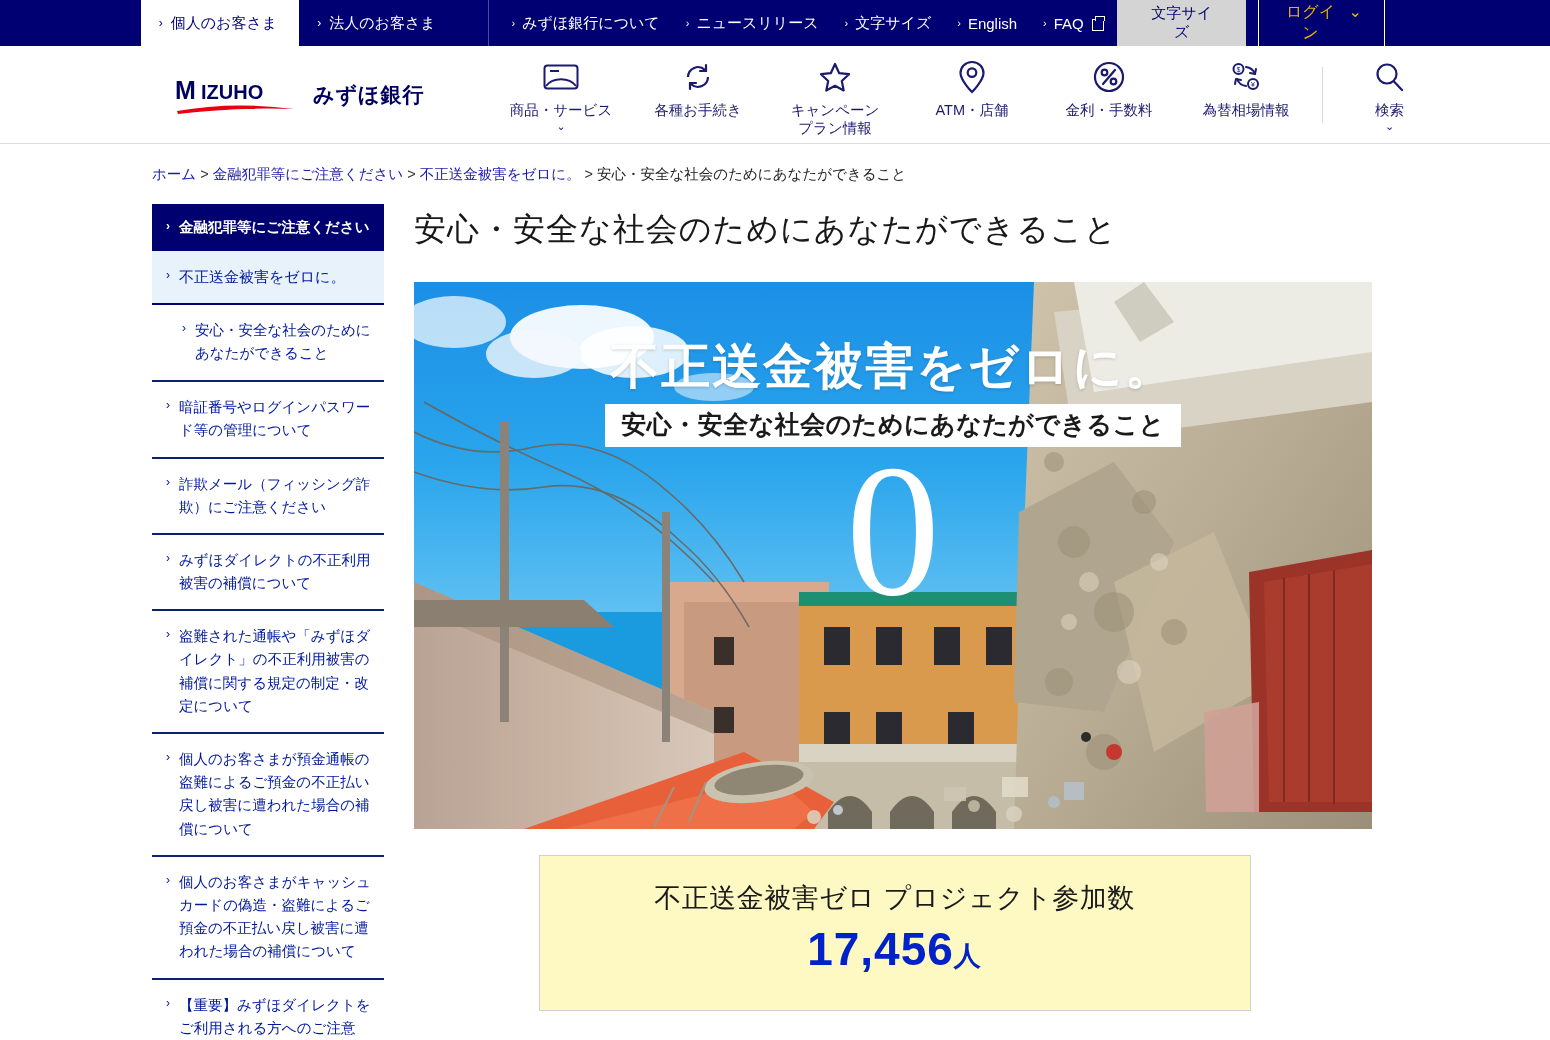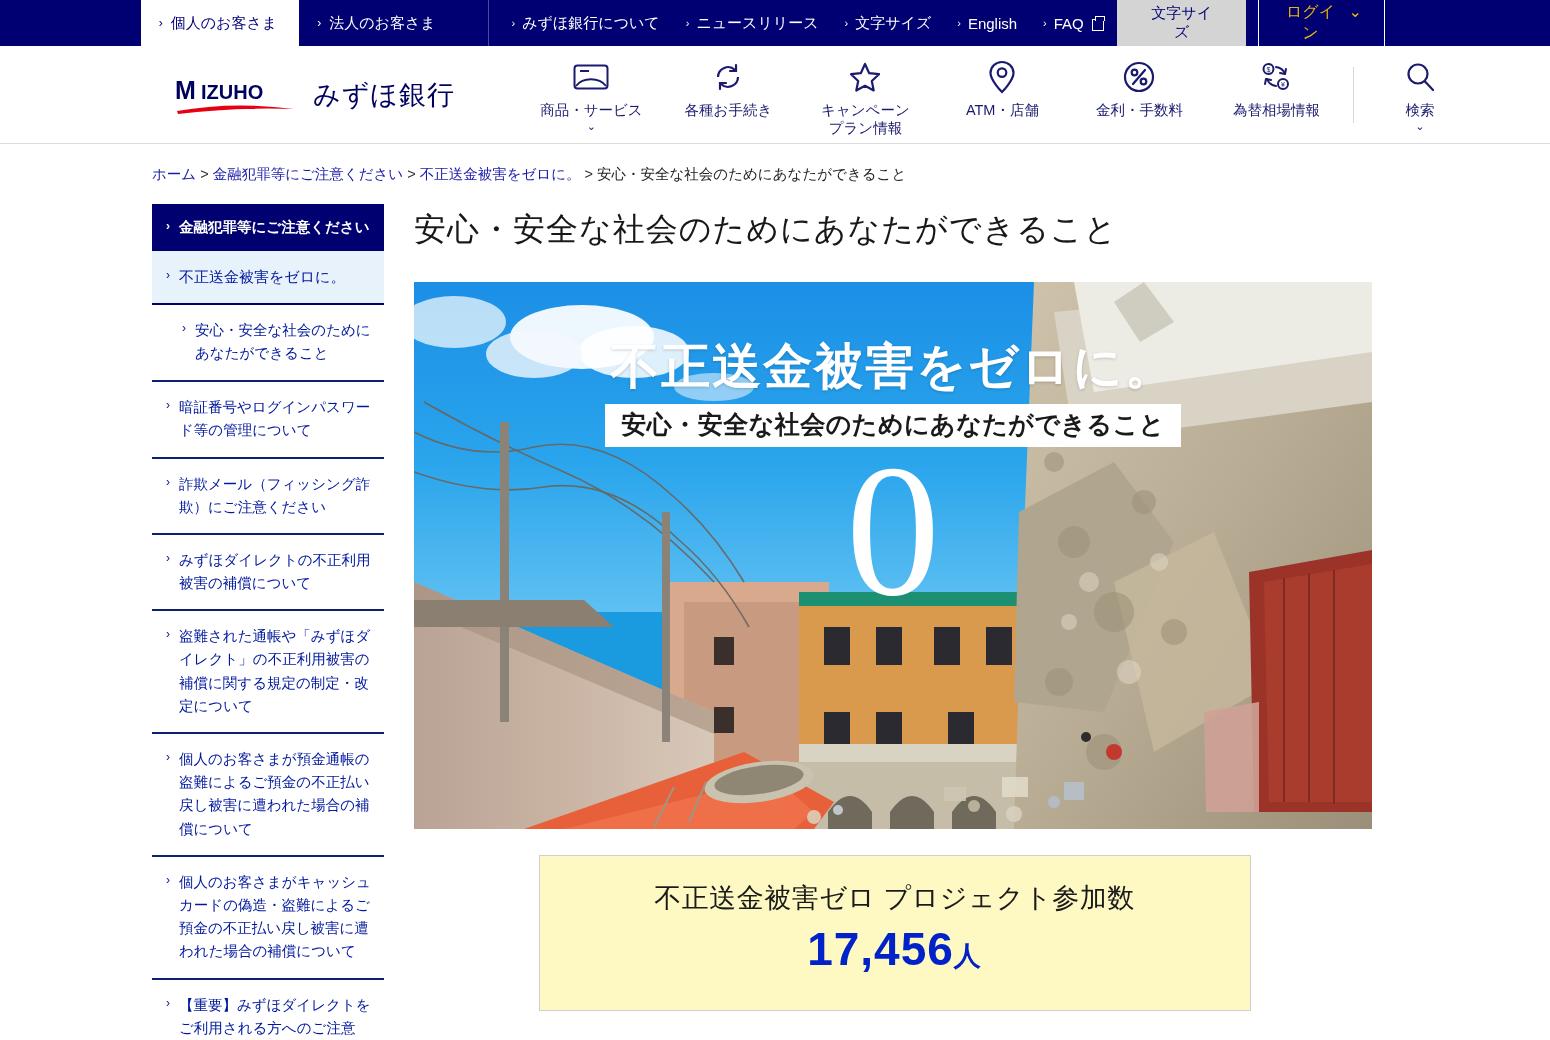--- a/index.html
+++ b/index.html
@@ -110,24 +110,24 @@
   .logo-wrap {
     margin-left: 175px;
     display: flex;
     align-items: center;
     gap: 16px;
     cursor: pointer;
   }
   .logo-mark { width: 122px; }
   .logo-mark svg { display: block; }
   .logo-jp {
-    font-size: 27px;
+    font-size: 21px;
     color: #00005f;
     letter-spacing: 1px;
-    font-weight: 400;
+    font-weight: 700;
   }
   .gnav {
     display: flex;
     align-items: flex-start;
     margin-left: 70px;
     gap: 4px;
   }
   .gnav-item {
     width: 133px;
     display: flex;

